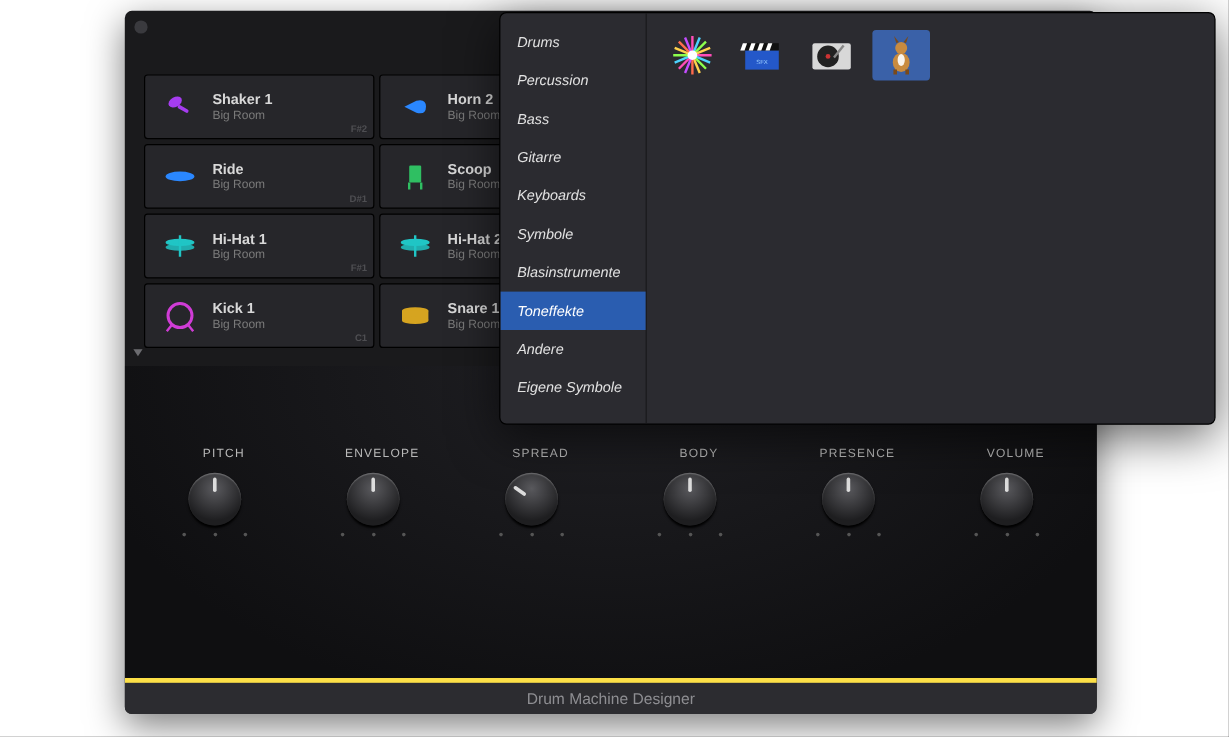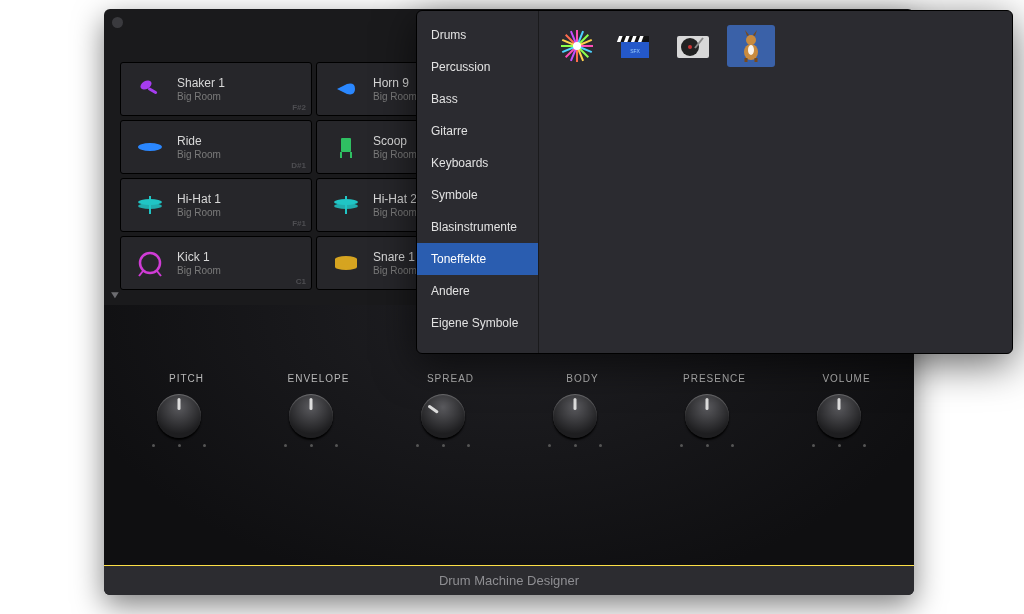--- a/index.html
+++ b/index.html
@@ -53,21 +53,21 @@
   }
   .pad .icon {
     width: 46px;
     height: 46px;
     display: flex;
     align-items: center;
     justify-content: center;
     flex-shrink: 0;
   }
   .pad .txt { margin-left: 4px; }
-  .pad .name { color: #d8d8d8; font-size: 12px; font-weight: 400; }
+  .pad .name { color: #d8d8d8; font-size: 12px; font-weight: 700; }
   .pad .sub  { color: #7a7a7a; font-size: 10px; margin-top: 1px; }
   .pad .note {
     position: absolute;
     right: 5px;
     bottom: 3px;
     font-size: 8px;
     color: #4e4e52;
     font-weight: bold;
   }
   .disclosure {
@@ -130,21 +130,21 @@
     width: 54px;
     display: flex;
     justify-content: space-between;
   }
   .dots span { width:3px; height:3px; background:#555; border-radius:50%; }
   .footer {
     position: absolute;
     left:0; right:0; bottom:0;
     height: 30px;
     background: #2c2c30;
-    border-top: 1px solid #fde047;
+    border-top: 4px solid #fde047;
     display: flex;
     align-items: center;
     justify-content: center;
     color: #8e8e92;
     font-size: 13px;
   }
 
   
   .popover {
     position: absolute;
@@ -167,20 +167,21 @@
     width:0;height:0;
     border-top:9px solid transparent;
     border-bottom:9px solid transparent;
     border-right:9px solid #2b2b30;
     filter: drop-shadow(-1px 0 0 #000);
   }
   .cat-list {
     width: 122px;
     border-right: 1px solid #1a1a1c;
     padding: 8px 0;
+    font-style: italic;
   }
   .cat {
     padding: 9px 14px;
     color: #e2e2e2;
     font-size: 12px;
     cursor: pointer;
   }
   .cat.selected {
     background: #2a5db0;
     color: #fff;
@@ -223,21 +224,21 @@
     </div>
     <div class="note">F#2</div>
       </div>
       <div class="pad">
     <div class="icon">
           <svg width="34" height="34" viewBox="0 0 34 34">
             <path d="M8 17 L18 12 Q26 10 26 17 Q26 24 18 22 Z" fill="#2a87ff"></path>
           </svg>
         </div>
     <div class="txt">
-      <div class="name">Horn 9</div>
+      <div class="name">Horn 2</div>
       <div class="sub">Big Room</div>
     </div>
     </div>
       <div class="pad" style="visibility: hidden;"></div>
       <div class="pad" style="visibility: hidden;"></div>
       <div class="pad">
     <div class="icon">
           <svg width="34" height="34" viewBox="0 0 34 34">
             <ellipse cx="17" cy="17" rx="12" ry="4" fill="#2a87ff"></ellipse>
           </svg>

